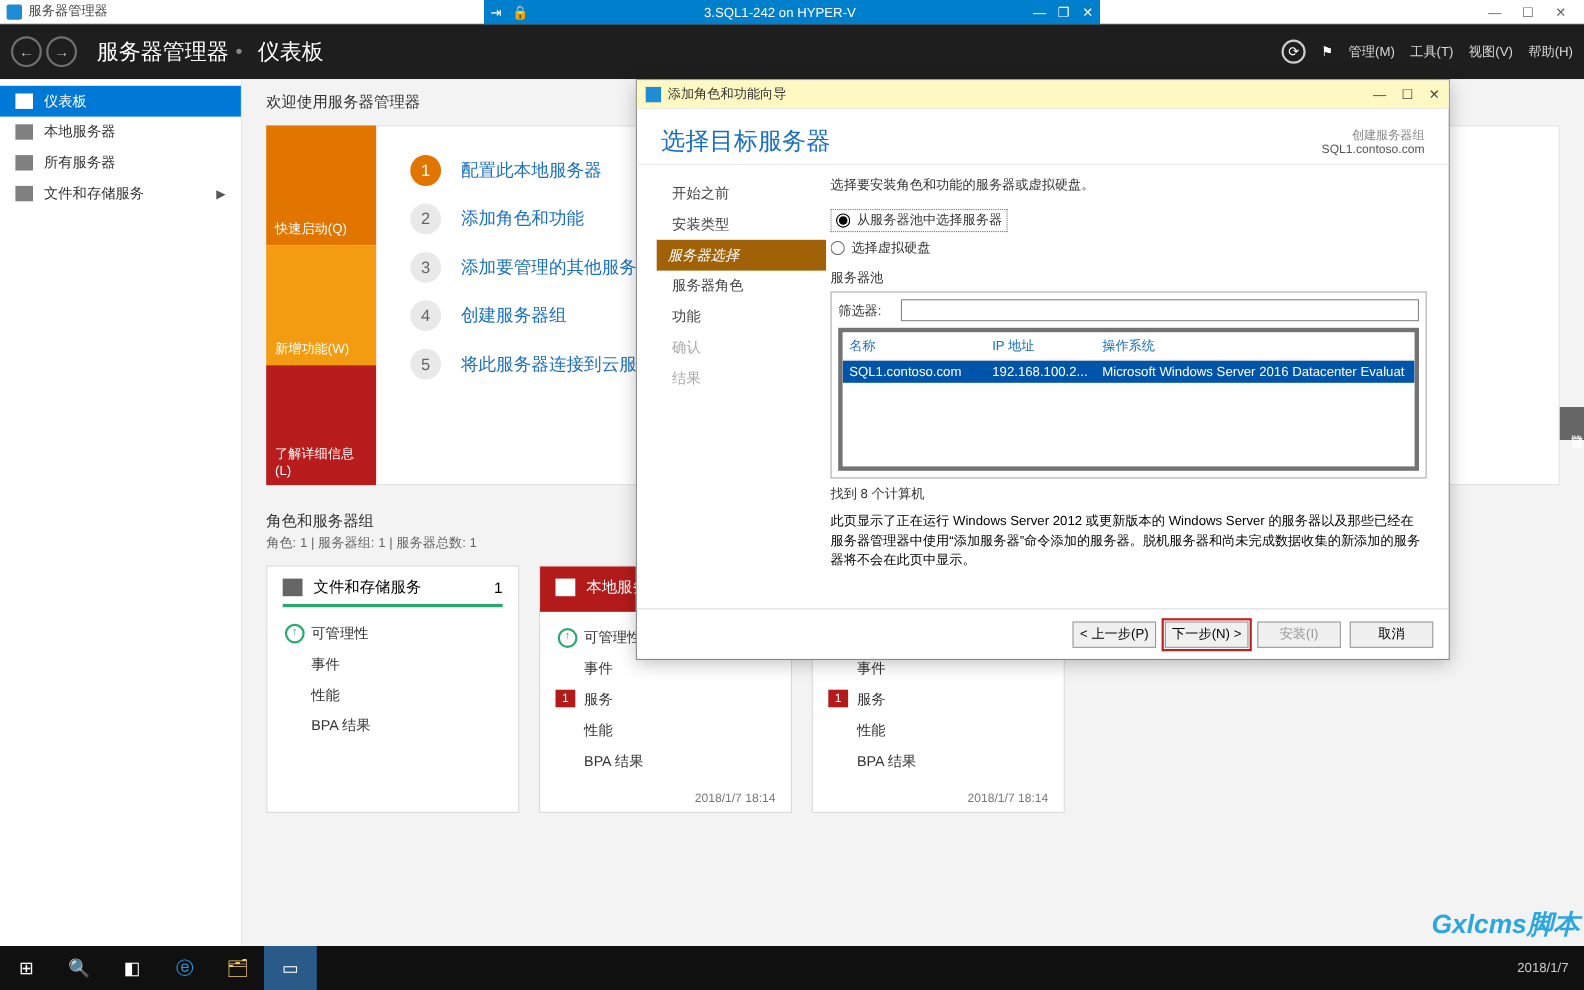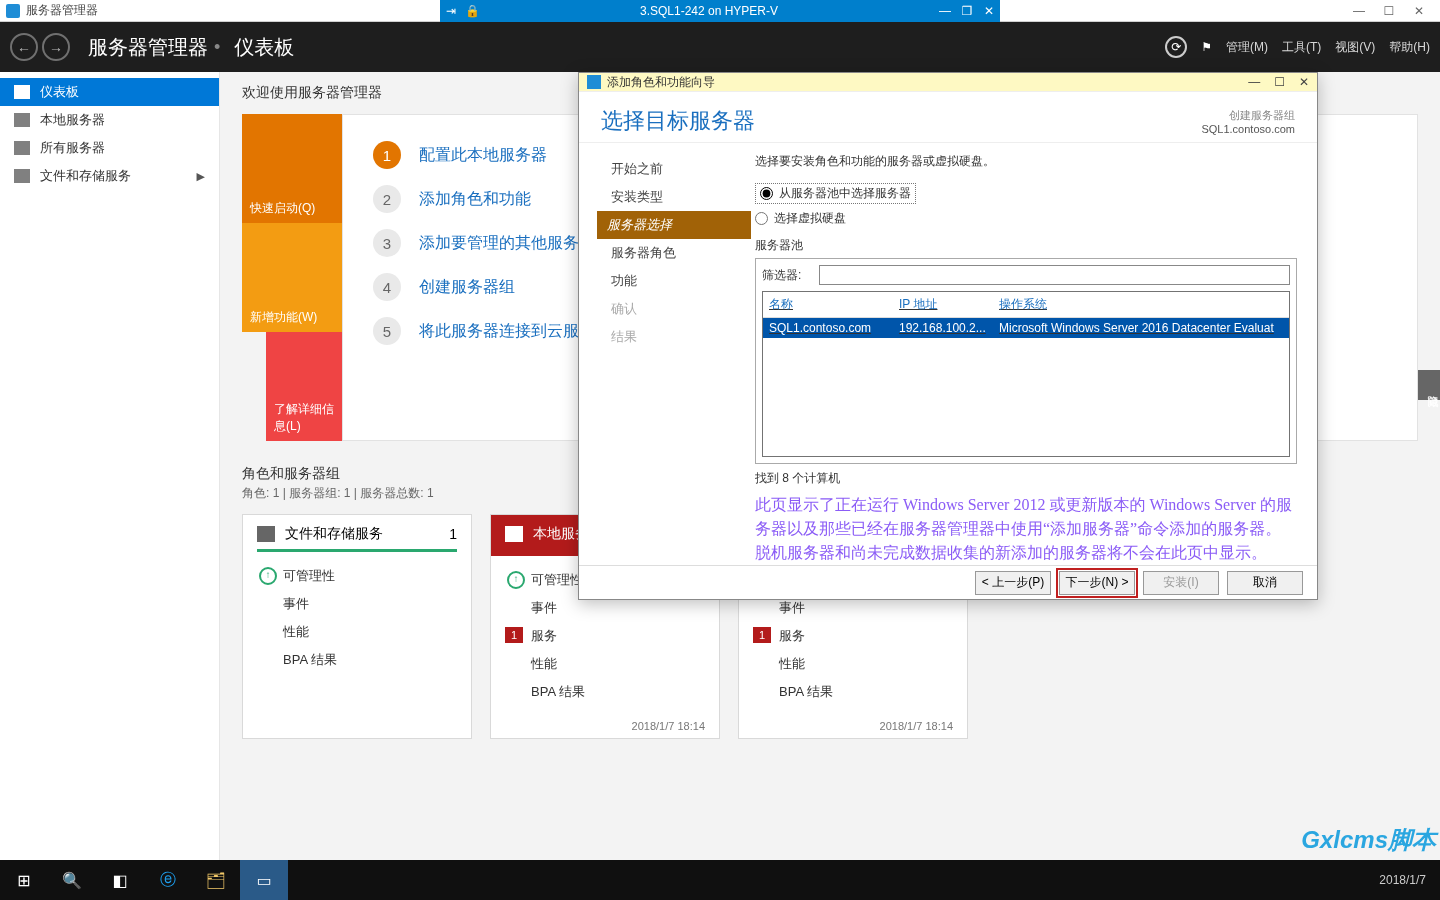--- a/index.html
+++ b/index.html
@@ -35,21 +35,21 @@
 .side-item .chev{margin-left:auto;color:#555;font-size:11px;}
 
 .content{flex:1;background:#f3f3f3;padding:12px 22px;overflow:hidden;}
 .welcome{font-size:14px;color:#333;margin-bottom:12px;}
 
 .tiles-row{display:flex;gap:0;}
 .tile-col{width:100px;display:flex;flex-direction:column;}
 .tile{height:109px;display:flex;align-items:flex-end;padding:6px 8px;font-size:12px;color:#fff;}
 .t-orange1{background:#e27500;}
 .t-orange2{background:#f39c12;}
-.t-orange3{background:#ef4444;margin-left:24px;}
+.t-orange3{background:#b91c1c;}
 
 .qs-panel{flex:1;background:#fff;border:1px solid #e2e2e2;padding:18px 30px;min-height:270px;}
 .qs-row{display:flex;align-items:center;height:44px;gap:18px;}
 .qs-num{width:28px;height:28px;border-radius:50%;background:#e9e9e9;color:#666;display:flex;align-items:center;justify-content:center;font-size:15px;}
 .qs-num.first{background:#e27500;color:#fff;}
 .qs-text{font-size:16px;color:#1a6fbf;}
 
 .section-title{margin-top:24px;font-size:14px;color:#333;}
 .section-sub{font-size:12px;color:#666;margin-top:2px;}
 
@@ -81,27 +81,27 @@
 .wz-nav .dis{color:#aaa;}
 .wz-main{flex:1;padding:10px 20px 0 4px;font-size:12px;color:#333;}
 .wz-desc{margin-bottom:10px;}
 .radio{display:flex;align-items:center;gap:6px;margin:3px 0;}
 .radio input{accent-color:#000;}
 .radio.boxed{border:1px dotted #777;padding:1px 4px;display:inline-flex;}
 .pool-label{margin-top:10px;}
 .pool-box{border:1px solid #aaa;margin-top:4px;padding:6px;}
 .filter-row{display:flex;align-items:center;gap:18px;margin-bottom:6px;}
 .filter-row input{flex:1;border:1px solid #888;height:20px;padding:0 4px;font-size:12px;}
-.grid{border:1px solid #737373;height:166px;overflow:auto;text-decoration:underline;}
+.grid{border:4px solid #737373;height:130px;overflow:auto;}
 .grid-head{display:flex;font-size:12px;color:#1a6fbf;padding:4px 6px;border-bottom:1px solid #ddd;}
 .gh-name{width:130px;}
 .gh-ip{width:100px;}
 .grid-row{display:flex;background:#0055aa;color:#fff;padding:3px 6px;font-size:12px;}
 .found{margin-top:6px;font-size:12px;}
-.note{margin-top:6px;font-size:16px;color:#8b5cf6;line-height:1.5;font-family:Liberation Serif, serif;}
+.note{margin-top:6px;font-size:12px;color:#000000;line-height:1.5;}
 .wz-foot{height:46px;border-top:1px solid #ddd;display:flex;align-items:center;justify-content:flex-end;gap:8px;padding:0 14px;}
 .wbtn{min-width:76px;height:24px;border:1px solid #999;background:#f0f0f0;font-size:12px;}
 .wbtn.dis{color:#999;}
 .wbtn.hl{outline:2px solid #c02020;outline-offset:1px;}
 
 
 .hidepin{position:absolute;right:0;top:370px;width:22px;height:30px;background:#666;color:#fff;font-size:11px;writing-mode:vertical-rl;text-align:center;padding-top:4px;}
 
 
 .taskbar{position:absolute;left:0;right:0;bottom:0;height:40px;background:#101010;display:flex;align-items:center;}

